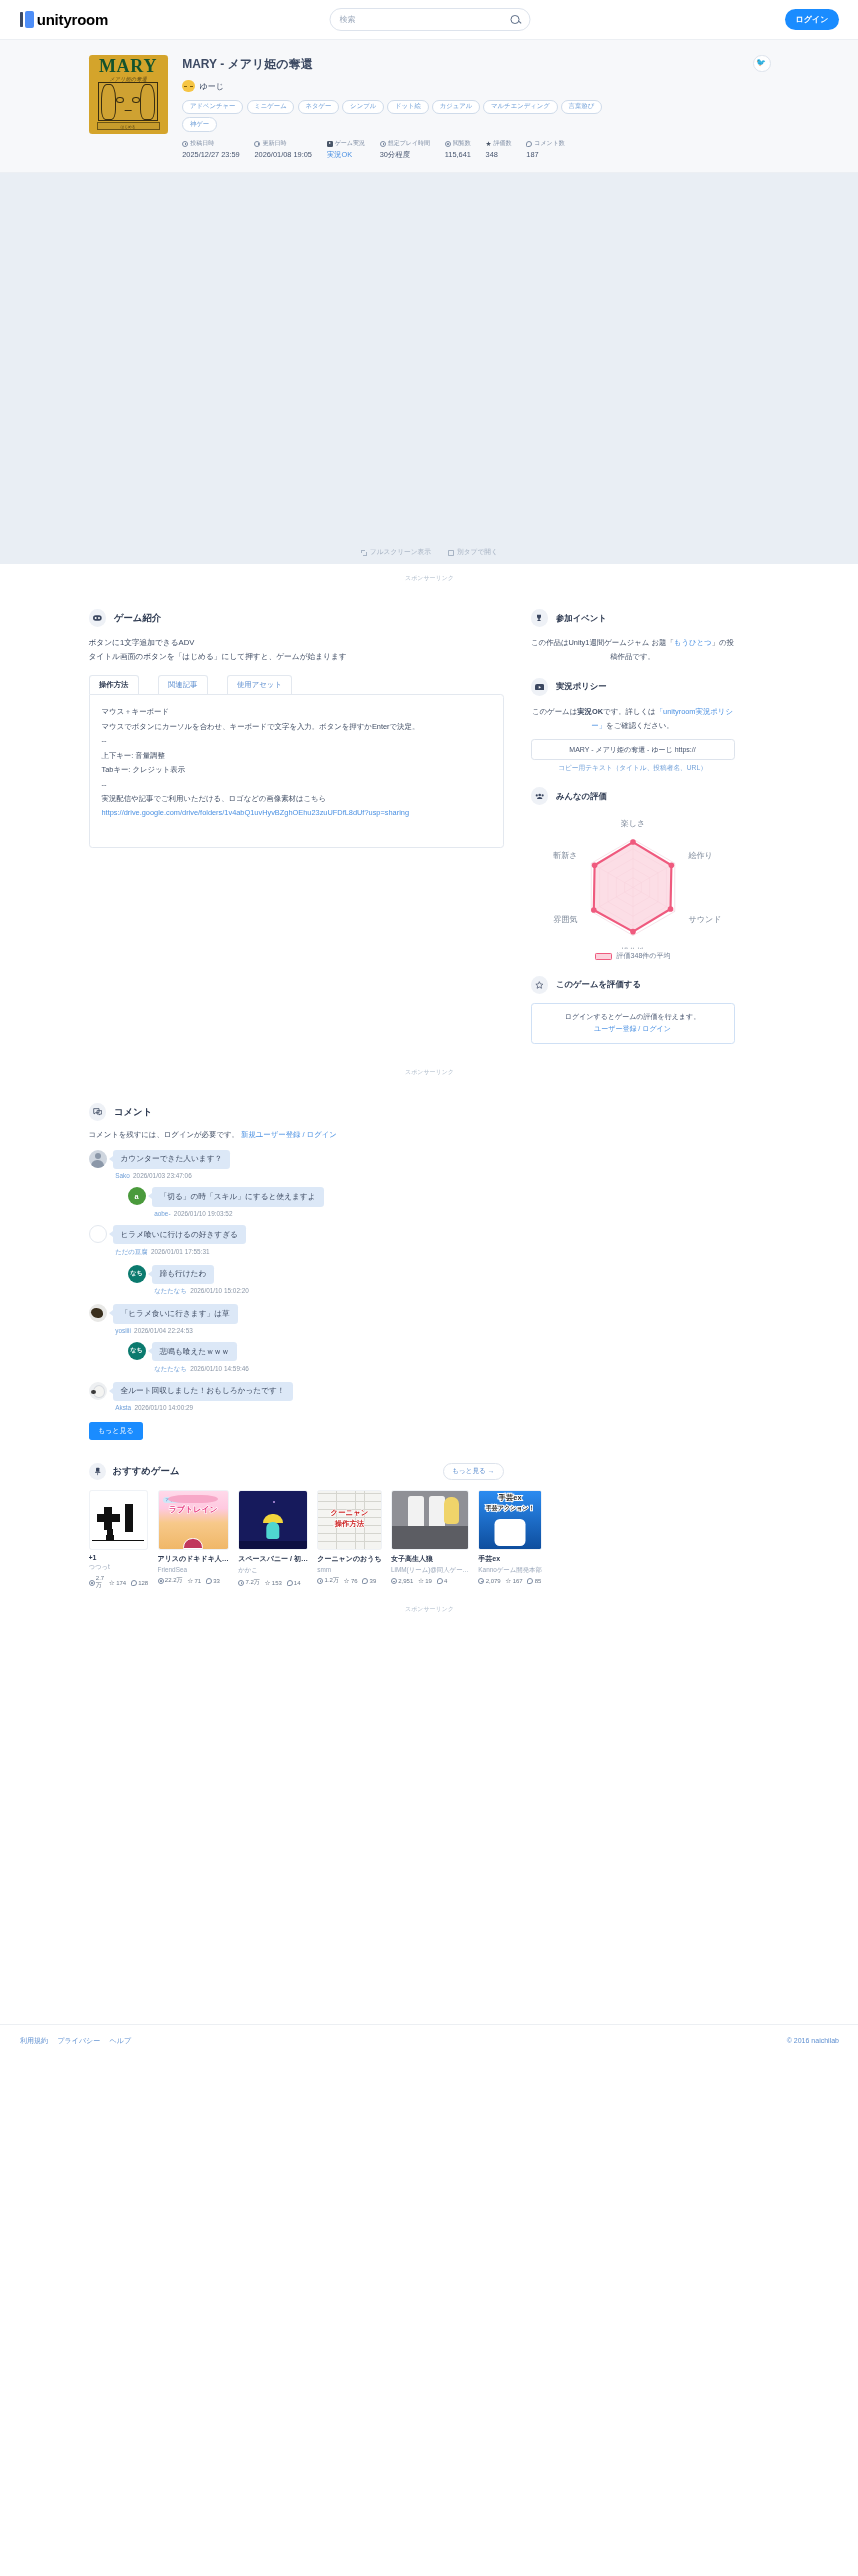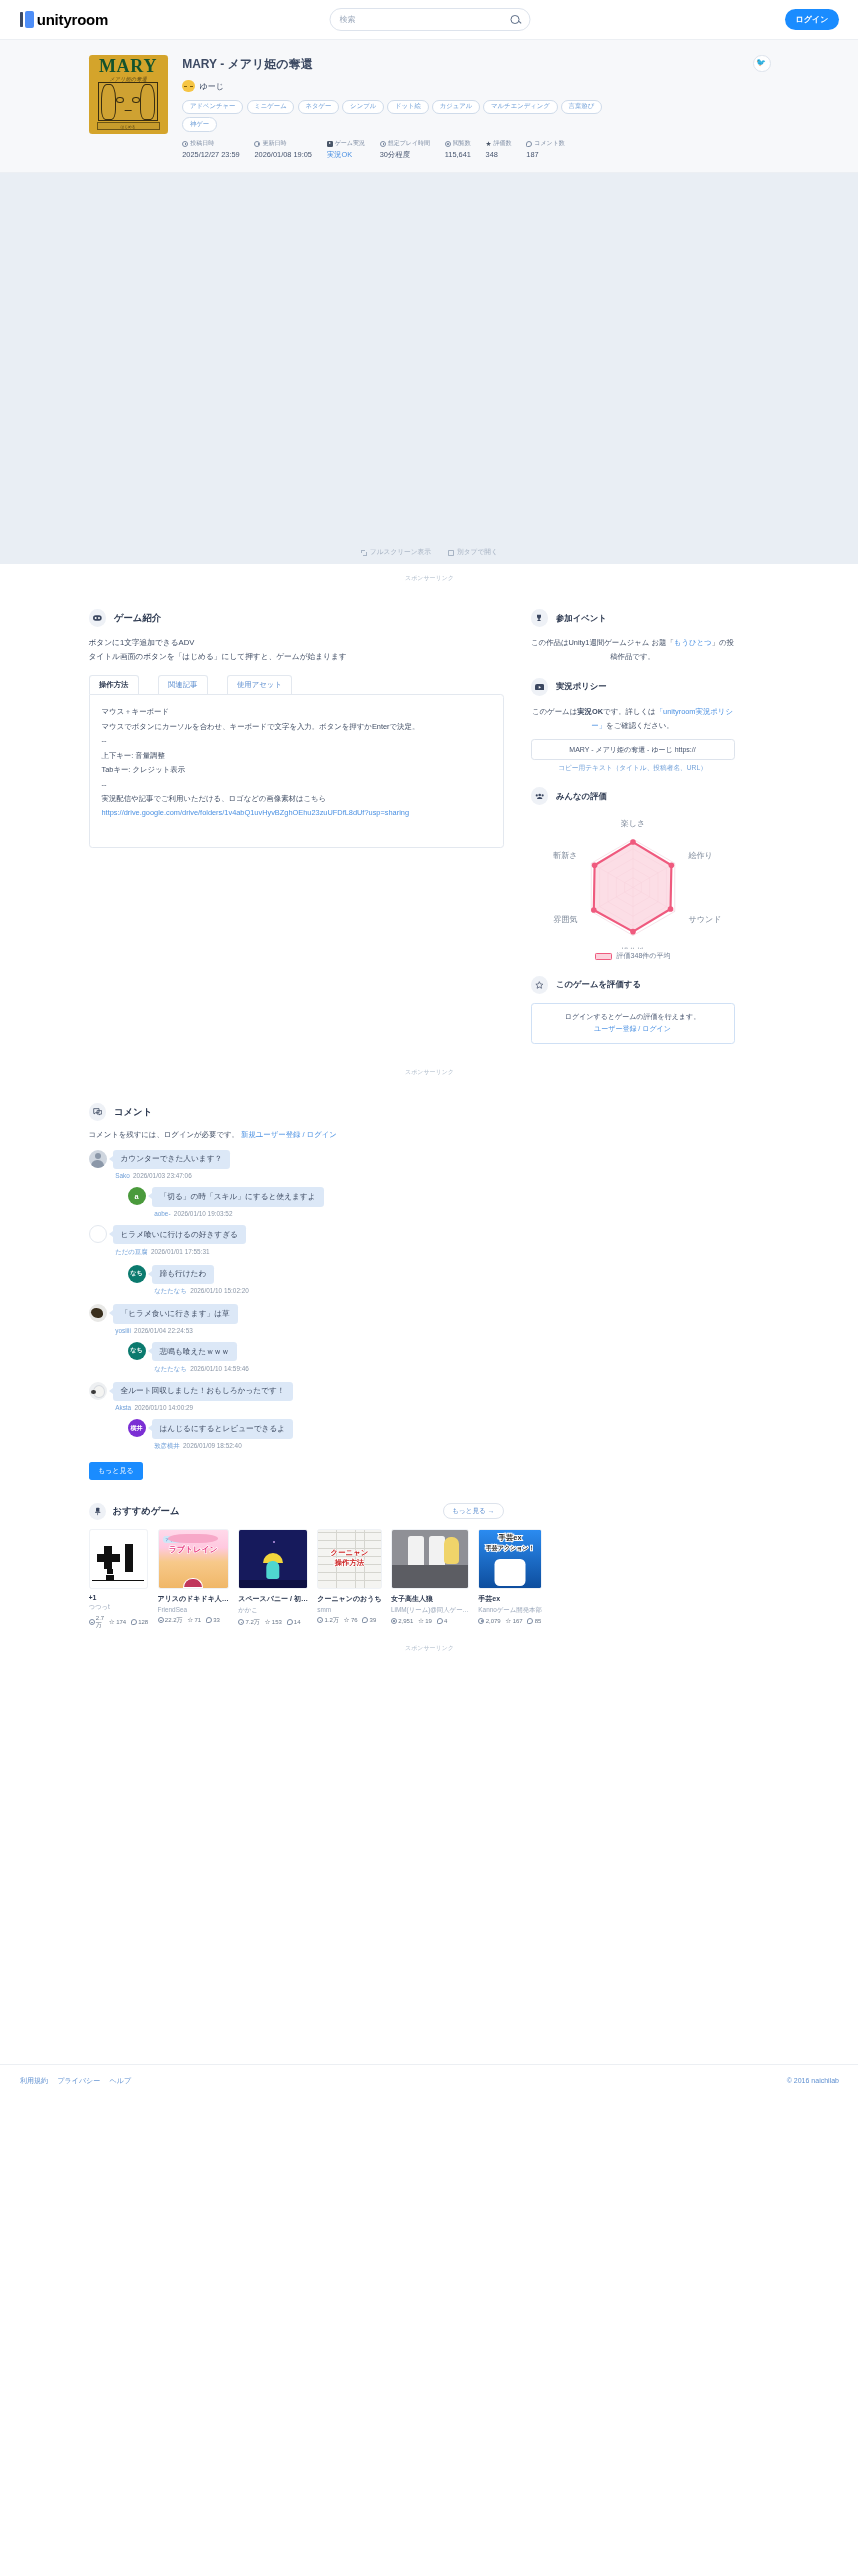--- a/index.html
+++ b/index.html
@@ -769,24 +769,20 @@
                 <div class="cm-body"><div class="bubble">「ヒラメ食いに行きます」は草</div><div class="cm-meta"><span class="u">yosiiii</span><span>2026/01/04 22:24:53</span></div></div>
               </div>
               <div class="comment indent">
                 <div class="cm-avatar teal">なち</div>
                 <div class="cm-body"><div class="bubble">悲鳴も喰えたｗｗｗ</div><div class="cm-meta"><span class="u">なたたなち</span><span>2026/01/10 14:59:46</span></div></div>
               </div>
               <div class="comment">
                 <div class="cm-avatar bird"></div>
                 <div class="cm-body"><div class="bubble">全ルート回収しました！おもしろかったです！</div><div class="cm-meta"><span class="u">Aksta</span><span>2026/01/10 14:00:29</span></div></div>
               </div>
-              <div class="comment indent">
-                <div class="cm-avatar purple">横井</div>
-                <div class="cm-body"><div class="bubble">はんじるにするとレビューできるよ</div><div class="cm-meta"><span class="u">敦彦横井</span><span>2026/01/09 18:52:40</span></div></div>
-              </div>
             </div>
           <button class="more-btn">もっと見る</button>
         </div>
 
         <div class="section" style="padding-top:23px;">
           <div class="sec-head rec-head">
             <div style="display:flex;align-items:center;gap:6.7px;">
               <span class="sec-icon">
                 <svg width="7.4" height="8.7" viewBox="0 0 11 13">
                     <rect x="3" y="1" width="5" height="6" rx="1" fill="#3b4760"></rect>

